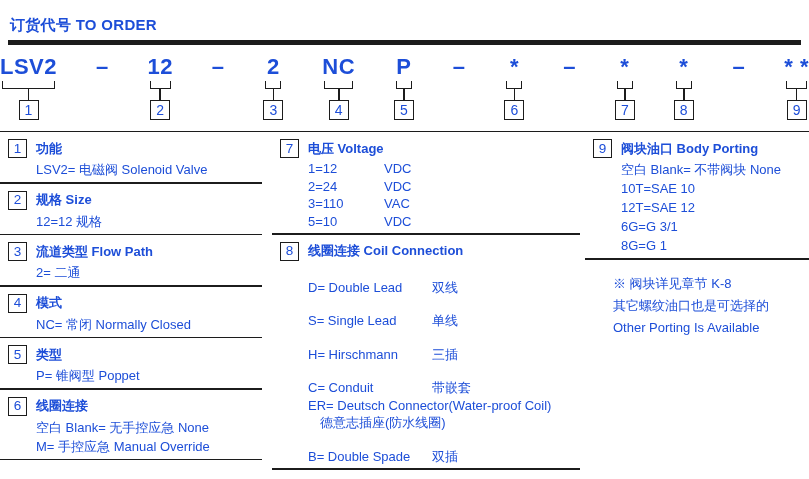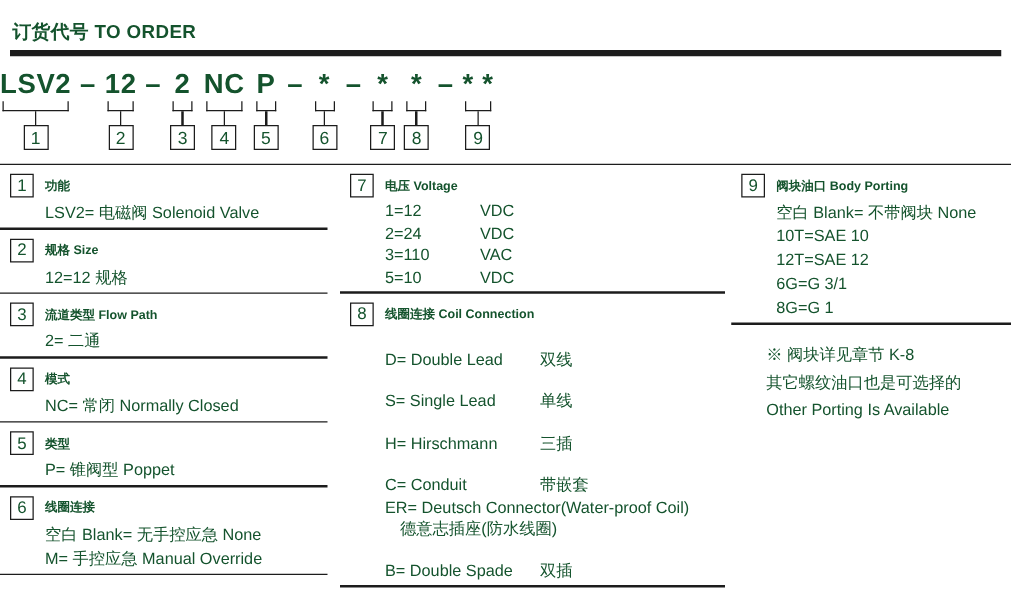--- a/index.html
+++ b/index.html
@@ -1,48 +1,48 @@
 <!DOCTYPE html>
 <html><head>
 <meta charset="utf-8">
 <style>
   * { margin:0; padding:0; box-sizing:border-box; }
   html,body { background:#fff; }
   .page {
     width:809px; height:479px; position:relative; overflow:hidden;
-    background:#ffffff; color:#14532d;
+    background:#ffffff; color:#1d4ed8;
     font-family:"Liberation Sans", sans-serif;
   }
   
   .header { padding:16px 10px 0 10px; }
   .page-title { font-size:15px; font-weight:bold; letter-spacing:0.3px; }
   .thick-rule { height:4.5px; background:#1c1c1c; margin:5px 8px 0 8px; }
 
   
-  .code-diagram { display:flex; justify-content:flex-start; align-items:flex-start; gap:7px; margin-top:9px; }
+  .code-diagram { display:flex; justify-content:space-between; align-items:flex-start; gap:7px; margin-top:9px; }
   .part { display:flex; flex-direction:column; align-items:center; }
   .code-text { font-size:22px; font-weight:bold; line-height:26px; letter-spacing:0.5px; white-space:pre; }
   .bracket { height:8px; margin-top:1px; width:calc(100% - 4px); min-width:13px;
              border-left:1.7px solid #1c1c1c; border-right:1.7px solid #1c1c1c; border-bottom:1.7px solid #1c1c1c; }
   .stem { width:1.7px; height:11px; background:#1c1c1c; }
   .num-box { width:20px; height:20px; border:1.7px solid #1c1c1c; display:flex; align-items:center; justify-content:center;
              font-size:14px; line-height:1; }
   .thin-rule { height:1.6px; background:#1c1c1c; margin-top:11px; }
 
   
   .cols { display:flex; align-items:flex-start; }
   .col { }
   .col-left  { width:262px; }
   .col-mid   { width:308px; margin-left:10px; }
   .col-right { width:224px; margin-left:5px; }
   .sec { padding:6px 0 0 8px; }
   .sec-head { display:flex; align-items:center; gap:9px; height:21px; }
   .nbox { width:19px; height:19px; border:1.5px solid #1c1c1c; display:flex; align-items:center; justify-content:center;
           font-size:13.5px; line-height:1; flex:0 0 auto; }
-  .sec-title { font-size:10px; font-weight:bold; white-space:nowrap; }
+  .sec-title { font-size:13px; font-weight:bold; white-space:nowrap; }
   .sec-body { margin-left:28px; margin-top:1px; font-size:13px; }
   .sec-body .line { line-height:19px; white-space:nowrap; }
   .rule { height:1.5px; background:#1c1c1c; margin-top:3px; }
   
   .vrow { line-height:17.5px; white-space:nowrap; }
   .vcode { display:inline-block; width:76px; }
   
   .crow { line-height:17.5px; white-space:nowrap; }
   .cen { display:inline-block; min-width:124px;margin-top:16px; }
   .crow.full { }

